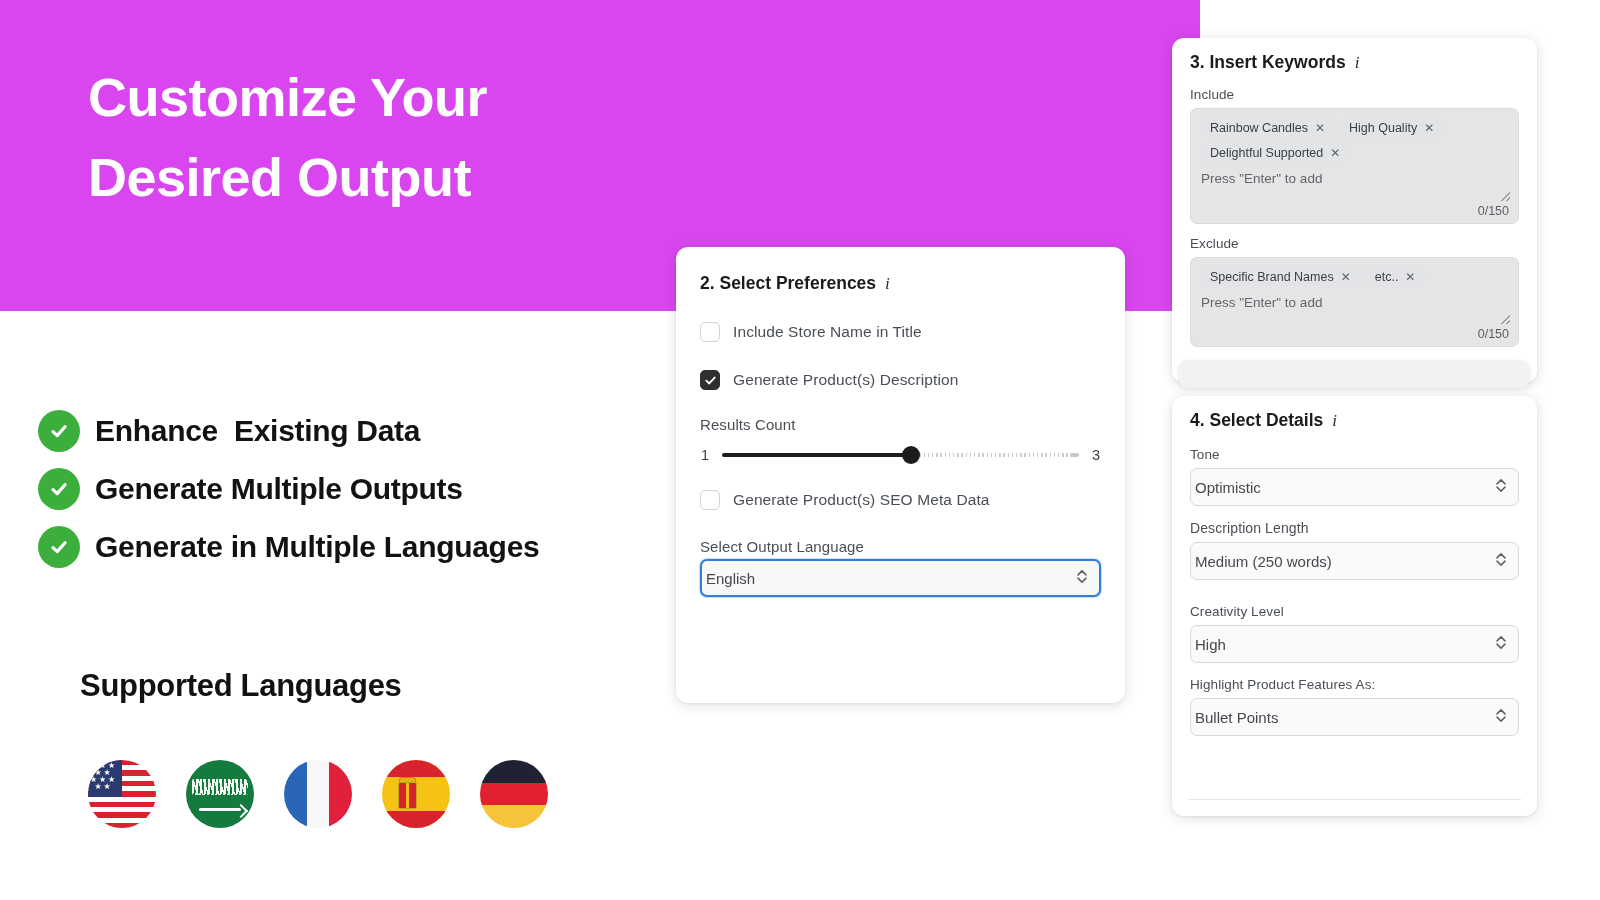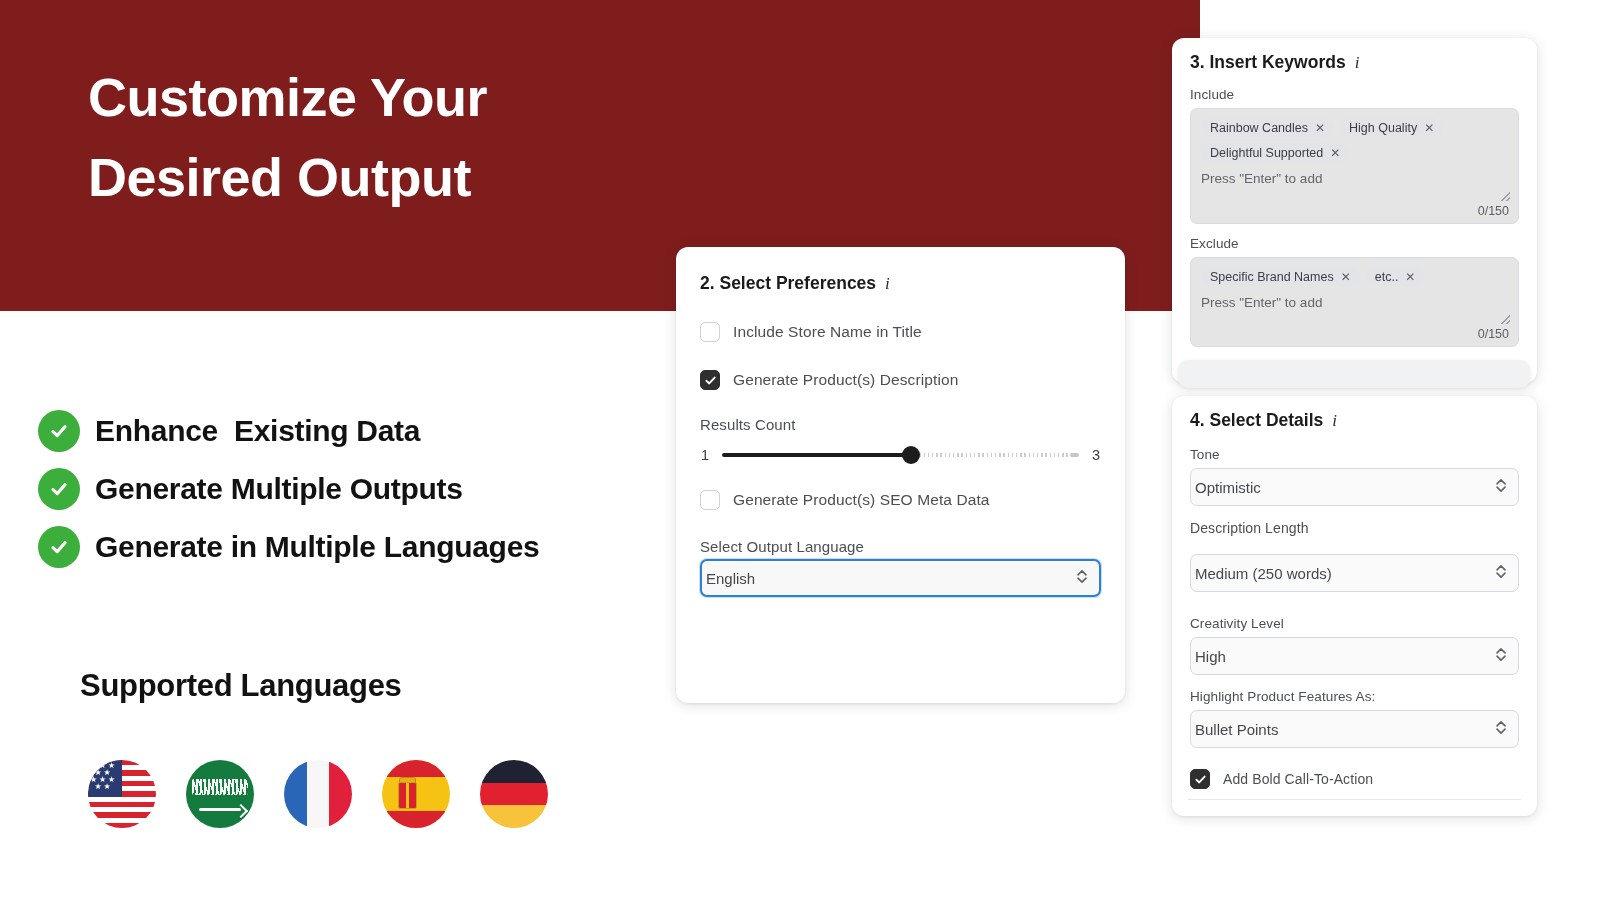--- a/index.html
+++ b/index.html
@@ -7,21 +7,21 @@
     width:1600px;height:900px;position:relative;overflow:hidden;
     background:#ffffff;
     font-family:"Liberation Sans","DejaVu Sans",sans-serif;
     -webkit-font-smoothing:antialiased;
   }
   .stage{position:absolute;inset:0;}
 
   
   .banner{
     position:absolute;left:0;top:0;width:1200px;height:311px;
-    background:#7f1d1d;
+    background:#d946ef;
   }
   .banner-title{
     position:absolute;left:88px;top:58px;width:760px;
     color:#ffffff;font-size:54px;line-height:1.48;font-weight:700;
     letter-spacing:-0.5px;
   }
   .banner-title .ln{display:block;}
 
   
   .features{
@@ -406,21 +406,21 @@
         <span>Optimistic</span>
         <span class="chev">
           <svg width="12" height="18" viewBox="0 0 12 18">
             <path d="M2 7.4 L6 3.4 L10 7.4" fill="none" stroke="#5b6066" stroke-width="1.5" stroke-linecap="round" stroke-linejoin="round"></path>
             <path d="M2 10.6 L6 14.6 L10 10.6" fill="none" stroke="#5b6066" stroke-width="1.5" stroke-linecap="round" stroke-linejoin="round"></path>
           </svg>
         </span>
       </div>
 
       <div class="field-label" style="margin-top:14px;font-size:14px;">Description Length</div>
-      <div class="select-box" style="margin-top:18px;">
+      <div class="select-box" style="margin-top:6px;">
         <span>Medium (250 words)</span>
         <span class="chev">
           <svg width="12" height="18" viewBox="0 0 12 18">
             <path d="M2 7.4 L6 3.4 L10 7.4" fill="none" stroke="#5b6066" stroke-width="1.5" stroke-linecap="round" stroke-linejoin="round"></path>
             <path d="M2 10.6 L6 14.6 L10 10.6" fill="none" stroke="#5b6066" stroke-width="1.5" stroke-linecap="round" stroke-linejoin="round"></path>
           </svg>
         </span>
       </div>
 
       <div class="field-label" style="margin-top:24px;font-size:13.5px;">Creativity Level</div>
@@ -438,26 +438,18 @@
       <div class="select-box" style="margin-top:6px;">
         <span>Bullet Points</span>
         <span class="chev">
           <svg width="12" height="18" viewBox="0 0 12 18">
             <path d="M2 7.4 L6 3.4 L10 7.4" fill="none" stroke="#5b6066" stroke-width="1.5" stroke-linecap="round" stroke-linejoin="round"></path>
             <path d="M2 10.6 L6 14.6 L10 10.6" fill="none" stroke="#5b6066" stroke-width="1.5" stroke-linecap="round" stroke-linejoin="round"></path>
           </svg>
         </span>
       </div>
 
-      <div class="check-row" style="margin-top:21px;">
-        <span class="cbx on">
-          <svg width="13" height="13" viewBox="0 0 14 14">
-              <path d="M2.5 7.2 L5.6 10.2 L11.5 3.8" fill="none" stroke="#ffffff" stroke-width="2" stroke-linecap="round" stroke-linejoin="round"></path>
-            </svg>
-        </span>
-        <span class="check-label" style="font-size:14px;">Add Bold Call-To-Action</span>
-      </div>
 
     </div>
     <div class="det-divider"></div>
   </div>
 
 </div>
 
 </body></html>

